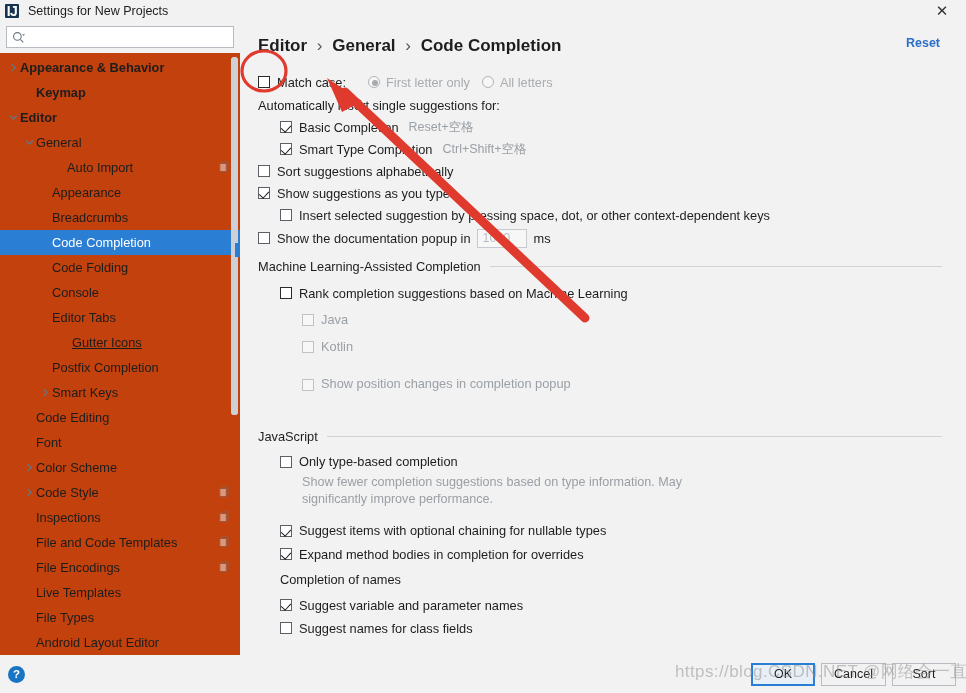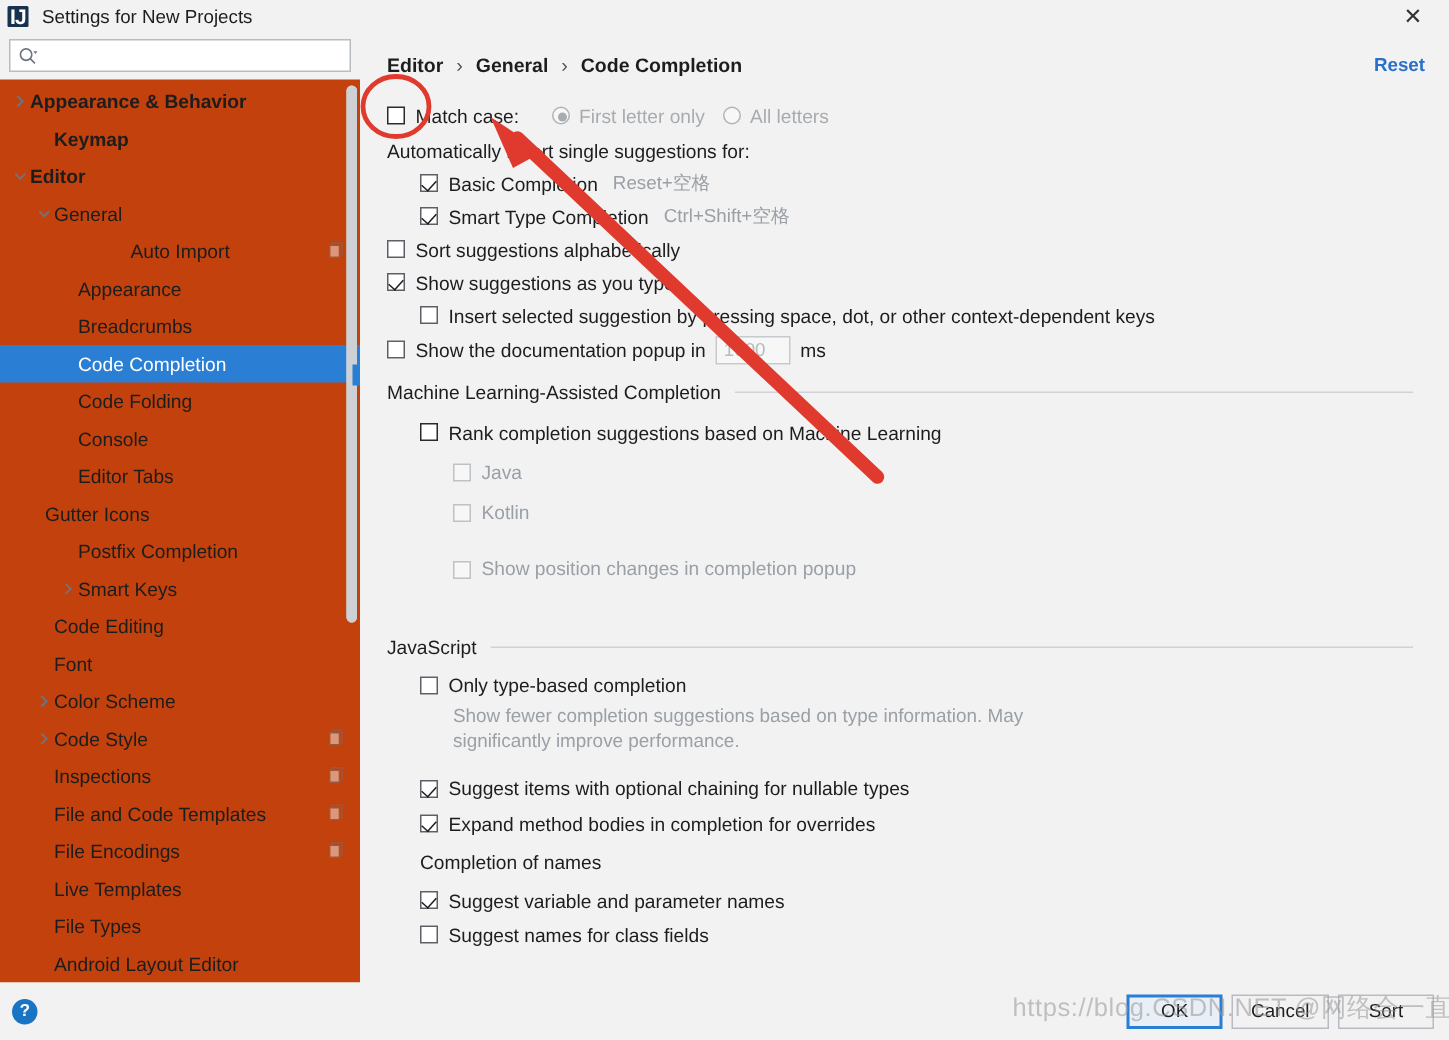--- a/index.html
+++ b/index.html
@@ -83,24 +83,24 @@
   #split-marker {
     position:absolute; right:-4px; top:190px; width:9px; height:14px;
     background:#2a7fd4;
   }
 
   
   #main {
     flex:1; background:#f2f2f2; position:relative;
     padding:14px 18px 0 18px; overflow:hidden;
   }
-  #breadcrumb { font-size:13px; font-weight:bold; color:#1d1d1d; margin-bottom:14px; }
+  #breadcrumb { font-size:17px; font-weight:bold; color:#1d1d1d; margin-bottom:14px; }
   #breadcrumb .sep { color:#555; font-weight:normal; margin:0 5px; }
   #reset-link {
-    position:absolute; right:16px; top:14px;
+    position:absolute; right:26px; top:14px;
     color:#2a6fc9; font-size:12.5px; font-weight:bold; cursor:pointer;
   }
 
   
   .row { display:flex; align-items:center; height:22px; }
   .row.tall { height:24px; }
   .indent1 { padding-left:22px; }
   .indent2 { padding-left:44px; }
 
   
@@ -227,21 +227,21 @@
           <span class="tree-label">Editor</span>
         </div>
         <div class="tree-row" style="padding-left: 22px;">
           <span class="arrow">
             <svg width="9" height="9" viewBox="0 0 9 9">
               <path d="M1.5 3 L4.5 6.2 L7.5 3" fill="none" stroke="currentColor" stroke-width="1.3" stroke-linecap="round"></path>
             </svg>
           </span>
           <span class="tree-label">General</span>
         </div>
-        <div class="tree-row" style="padding-left: 38px; margin-left: 35px;">
+        <div class="tree-row" style="padding-left: 53px;">
           <span class="arrow"></span>
           <span class="tree-label">Auto Import</span>
           <span class="copy-badge"><svg width="11" height="11" viewBox="0 0 11 11">
               <rect x="2.5" y="0.8" width="6.5" height="8" fill="none" stroke="#6b7480" stroke-width="1"></rect>
               <rect x="0.8" y="2.5" width="6.5" height="8" fill="#fff" stroke="#6b7480" stroke-width="1"></rect>
             </svg></span>
         </div>
         <div class="tree-row" style="padding-left: 38px;">
           <span class="arrow"></span>
           <span class="tree-label">Appearance</span>
@@ -259,21 +259,21 @@
           <span class="tree-label">Code Folding</span>
         </div>
         <div class="tree-row" style="padding-left: 38px; text-align: right;">
           <span class="arrow"></span>
           <span class="tree-label">Console</span>
         </div>
         <div class="tree-row" style="padding-left: 38px;">
           <span class="arrow"></span>
           <span class="tree-label">Editor Tabs</span>
         </div>
-        <div class="tree-row" style="padding-left: 16px;">
+        <div class="tree-row" style="padding-left: 58px; text-decoration: underline;">
           <span class="arrow"></span>
           <span class="tree-label">Gutter Icons</span>
         </div>
         <div class="tree-row" style="padding-left: 38px;">
           <span class="arrow"></span>
           <span class="tree-label">Postfix Completion</span>
         </div>
         <div class="tree-row" style="padding-left: 38px;">
           <span class="arrow">
             <svg width="9" height="9" viewBox="0 0 9 9">

